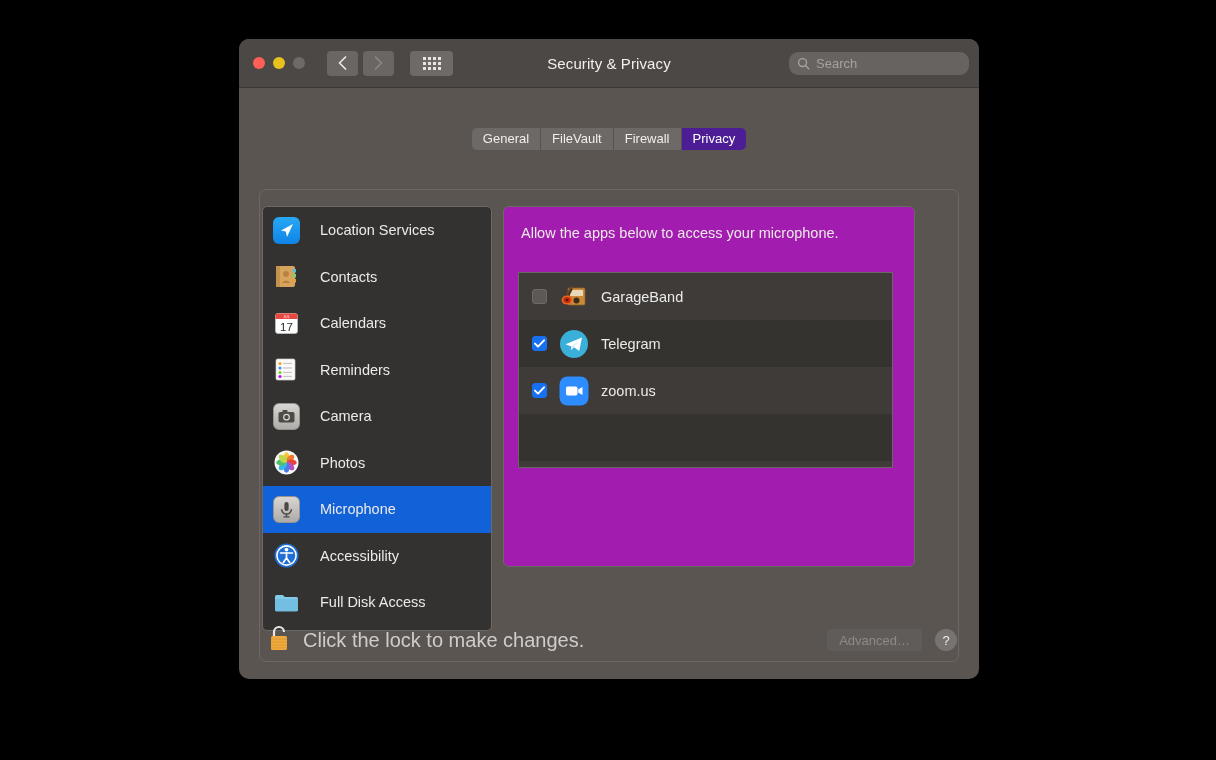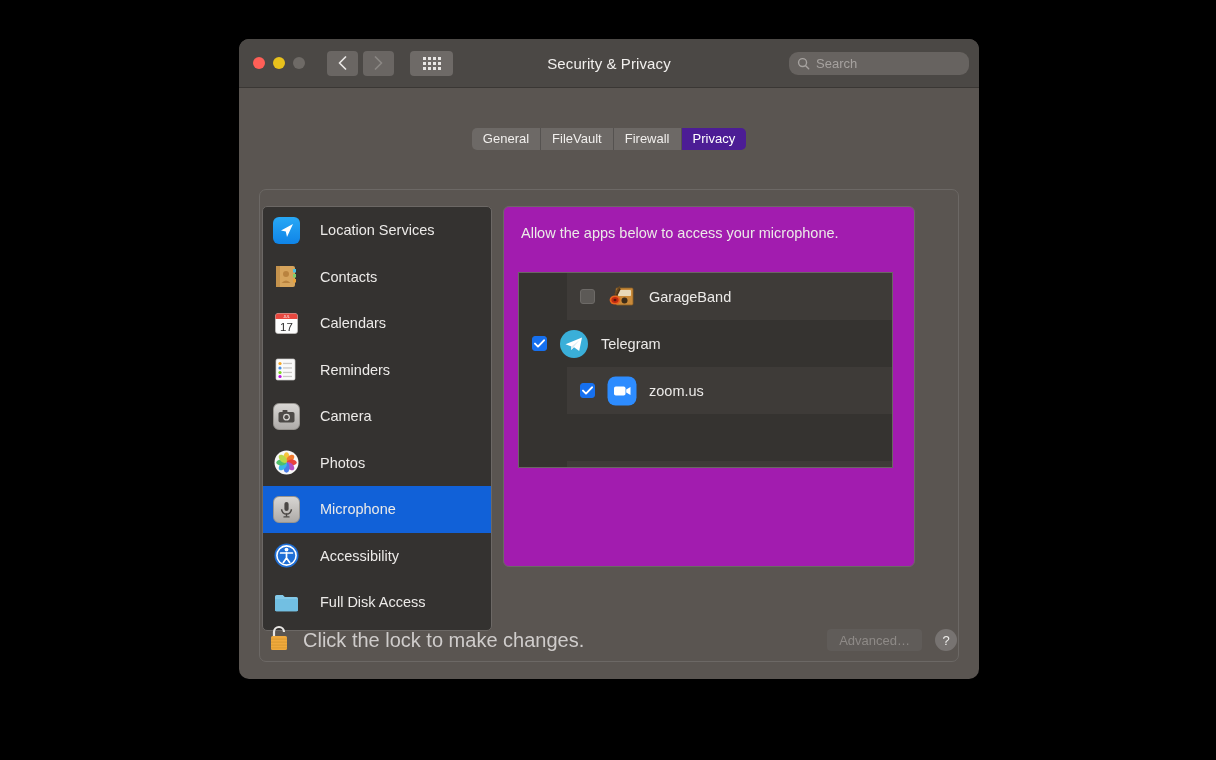--- a/index.html
+++ b/index.html
@@ -208,21 +208,21 @@
     border: 1px solid #6a6663;
     overflow: hidden;
   }
   .app-row {
     height: 47px;
     display: flex;
     align-items: center;
     padding-left: 13px;
     gap: 12px;
   }
-  .app-row.odd { background: #3e3b38; margin-left: 48px; }
+  .app-row.odd { background: #3e3b38; }
   .app-row.even { background: #353330; }
   .app-name {
     font-size: 14.5px;
     color: #eceae8;
   }
   .filler { height: 47px; }
 
   .cbox {
     width: 15px; height: 15px;
     border-radius: 3px;

